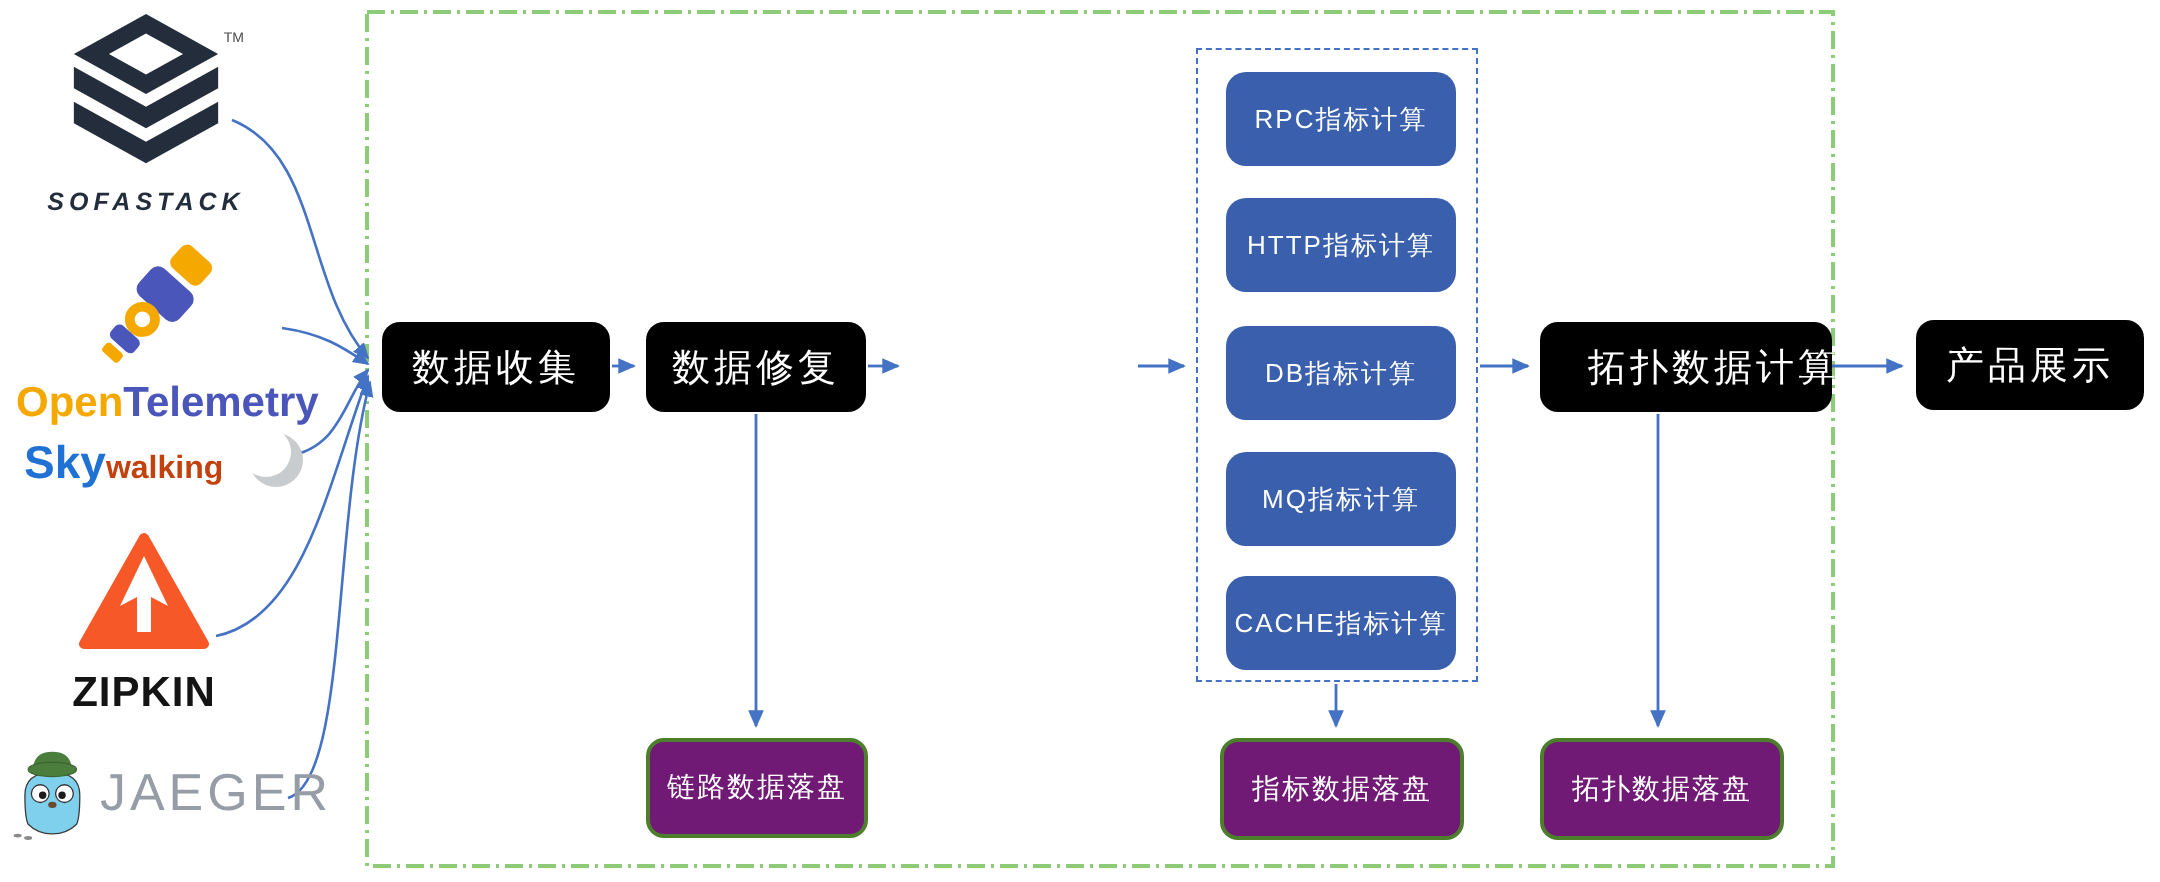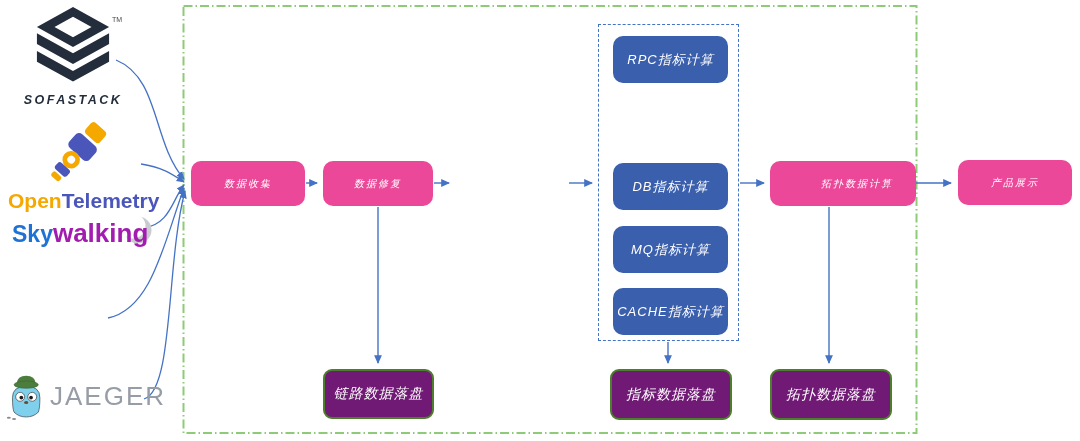--- a/index.html
+++ b/index.html
@@ -3,23 +3,23 @@
 <meta charset="utf-8">
 <style>
   html,body{margin:0;padding:0;background:#ffffff;}
   .canvas{
     position:relative;width:1080px;height:441px;background:#fff;
     font-family:"Liberation Sans","DejaVu Sans",sans-serif;overflow:hidden;
   }
   .overlay{position:absolute;left:0;top:0;width:1080px;height:441px;pointer-events:none;}
   .node{
     position:absolute;display:flex;align-items:center;justify-content:center;
-    color:#fff;border-radius:9px;text-align:right;white-space:nowrap;font-style:italic;
+    color:#fff;border-radius:9px;text-align:right;white-space:nowrap;
   }
-  .blue{background:#ec4899;font-size:10px;letter-spacing:2px;border-radius:10px;}
+  .blue{background:#000000;font-size:19px;letter-spacing:2px;}
   .metric{background:#3a5fad;font-size:13px;letter-spacing:1px;border-radius:10px;}
   .greenbox{background:#701a75;border:2px solid #4c7e2b;font-size:14px;letter-spacing:1px;}
   .metric-group{
     position:absolute;left:598px;top:24px;width:141px;height:317px;
     border:1.5px dashed #4472c4;box-sizing:border-box;
   }
   .metric-group .metric{position:absolute;left:14px;width:115px;height:47px;}
   
   .n-collect{left:191px;top:161px;width:114px;height:45px;}
   .n-parse{left:323px;top:161px;width:110px;height:45px;}
@@ -33,21 +33,21 @@
   
   .logo{position:absolute;}
   .logo-sofa{left:22px;top:6px;width:102px;text-align:center;}
   .sofa-tm{position:absolute;right:2px;top:10px;font-size:7px;color:#4a4a4a;letter-spacing:0;}
   .sofa-label{font-weight:bold;font-size:12.5px;letter-spacing:2.5px;color:#232d3b;margin-top:1px;font-style:italic;}
   .logo-otel{left:8px;top:118px;width:142px;text-align:center;}
   .otel-label{font-weight:bold;font-size:21px;line-height:1;}
   .ot-open{color:#f5a800;} .ot-tel{color:#4a56ba;}
   .logo-sky{left:10px;top:216px;width:142px;height:36px;}
   .sky-text{position:absolute;left:2px;top:2px;font-weight:bold;z-index:2;}
-  .sky-sky{font-size:23px;color:#1f72d4;} .sky-walk{font-size:26px;color:#a21caf;}
+  .sky-sky{font-size:23px;color:#1f72d4;} .sky-walk{font-size:16px;color:#c2410c;}
   .sky-moon{position:absolute;left:112px;top:-2px;z-index:1;}
   .logo-zipkin{left:30px;top:266px;width:84px;text-align:center;}
   .zipkin-label{font-weight:bold;font-size:21px;color:#141414;letter-spacing:0.5px;margin-top:2px;}
   .logo-jaeger{left:6px;top:366px;width:160px;display:flex;align-items:center;}
   .jaeger-label{font-size:26px;color:#979da6;letter-spacing:2px;margin-left:2px;}
 </style>
 </head>
 <body>
 
 <div class="canvas">
@@ -111,20 +111,27 @@
   <div class="logo logo-sky">
     <svg class="sky-moon" width="34" height="36" viewBox="0 0 34 36">
       <circle cx="16" cy="16" r="13.5" fill="#c9ccce"></circle>
       <circle cx="11" cy="12" r="12.5" fill="#ffffff"></circle>
     </svg>
     <div class="sky-text">
       <span class="sky-sky">Sky</span><span class="sky-walk">walking</span>
     </div>
   </div>
 
+  <div class="logo logo-zipkin">
+    <svg width="66" height="62" viewBox="0 0 66 62">
+      <path d="M33,3 L63,56 L3,56 Z" fill="#f75827" stroke="#f75827" stroke-width="5" stroke-linejoin="round"></path>
+      <path d="M33,12 L45,37 L36.5,32.5 L36.5,50 L29.5,50 L29.5,32.5 L21,37 Z" fill="#ffffff"></path>
+    </svg>
+    <div class="zipkin-label">ZIPKIN</div>
+  </div>
 
   <div class="logo logo-jaeger">
     <svg width="50" height="60" viewBox="0 0 52 60">
       <path d="M8,32 Q8,18 25,18 Q42,18 42,32 Q42,46 40,50 Q34,56 25,56 Q16,56 10,50 Q8,46 8,32 Z" fill="#7ed0ec" stroke="#3a3a3a" stroke-width="0.8"></path>
       <path d="M13,15 Q14,5 25,5 Q36,5 37,15 Z" fill="#4b7d3d"></path>
       <ellipse cx="25" cy="16" rx="15" ry="4.5" fill="#4b7d3d"></ellipse>
       <ellipse cx="25" cy="16" rx="15" ry="4.5" fill="none" stroke="#3c6331" stroke-width="0.7"></ellipse>
       <circle cx="17.5" cy="31" r="5.5" fill="#ffffff" stroke="#333333" stroke-width="0.8"></circle>
       <circle cx="32.5" cy="31" r="5.5" fill="#ffffff" stroke="#333333" stroke-width="0.8"></circle>
       <circle cx="19" cy="32" r="2.3" fill="#1c1c1c"></circle>
@@ -134,20 +141,21 @@
       <ellipse cx="10" cy="58.5" rx="2.5" ry="1.2" fill="#8a8a8a"></ellipse>
     </svg>
     <div class="jaeger-label">JAEGER</div>
   </div>
 
   <div class="node blue n-collect">数据收集</div>
   <div class="node blue n-parse">数据修复</div>
 
   <div class="metric-group">
     <div class="node metric m-rpc">RPC指标计算</div>
+    <div class="node metric m-http">HTTP指标计算</div>
     <div class="node metric m-mq">MQ指标计算</div>
     <div class="node metric m-db">DB指标计算</div>
     <div class="node metric m-cache">CACHE指标计算</div>
   </div>
 
   <div class="node blue n-topo">拓扑数据计算</div>
   <div class="node blue n-display">产品展示</div>
 
   <div class="node greenbox s-trace">链路数据落盘</div>
   <div class="node greenbox s-metric">指标数据落盘</div>

